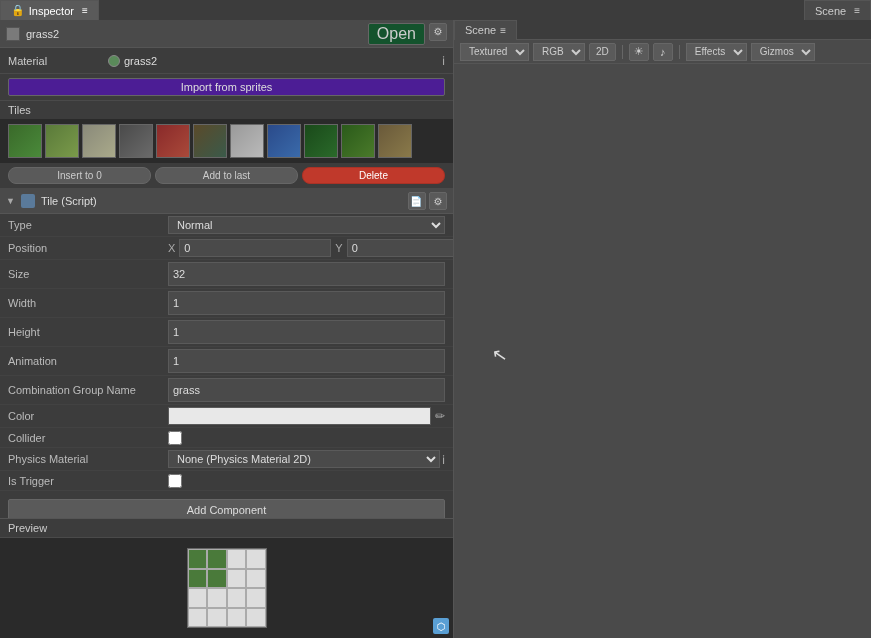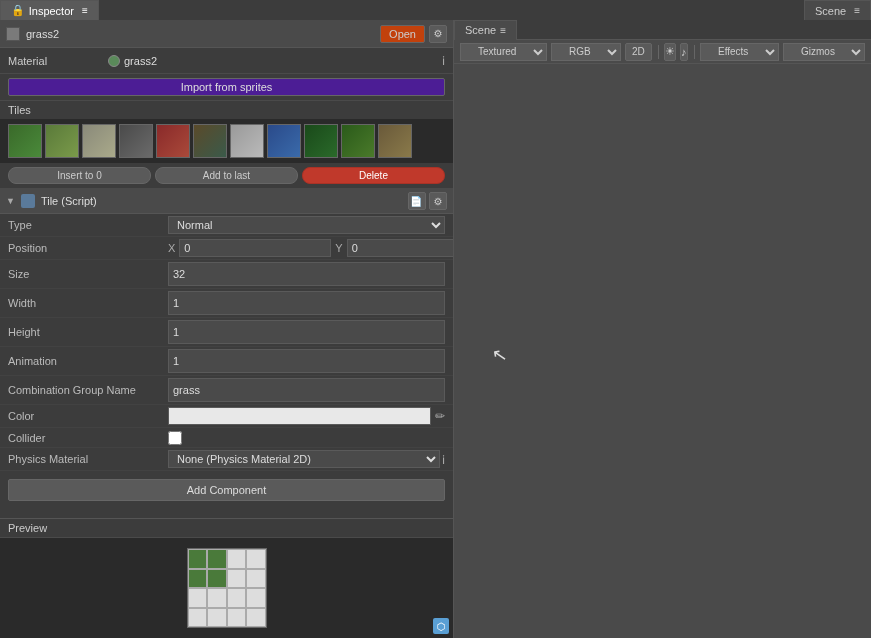--- a/index.html
+++ b/index.html
@@ -61,25 +61,25 @@
     .obj-name {
       flex: 1;
       font-size: 11px;
       color: #ddd;
     }
     .inspector-actions {
       display: flex;
       gap: 4px;
     }
     .btn-small {
-      background: #c2410c;
+      background: #14532d;
       border: 1px solid #666;
       color: #ccc;
       padding: 1px 8px;
-      font-size: 11px;
+      font-size: 16px;
       cursor: pointer;
       border-radius: 2px;
     }
     .icon-btn {
       background: #5a5a5a;
       border: 1px solid #666;
       color: #ccc;
       width: 18px;
       height: 18px;
       font-size: 10px;
@@ -441,21 +441,21 @@
       background: #4a4a4a;
       padding: 2px 6px;
       gap: 4px;
       border-bottom: 1px solid #555;
       height: 24px;
     }
     .toolbar-select {
       background: #5a5a5a;
       border: 1px solid #666;
       color: #ccc;
-      padding: 1px 13px;
+      padding: 1px 4px;
       font-size: 10px;
       height: 18px;
       cursor: pointer;
     }
     .toolbar-btn {
       background: #5a5a5a;
       border: 1px solid #666;
       color: #ccc;
       padding: 1px 6px;
       font-size: 10px;
@@ -673,20 +673,26 @@
         <div class="prop-row">
           <span class="prop-label">Physics Material</span>
           <div class="prop-value phys-select-wrap">
             <select class="phys-select">
               <option>None (Physics Material 2D)</option>
             </select>
             <span class="info-btn">ℹ</span>
           </div>
         </div>
 
+        <div class="prop-row">
+          <span class="prop-label">Is Trigger</span>
+          <div class="prop-value">
+            <input class="checkbox-input" type="checkbox" style="">
+          </div>
+        </div>
 
       </div>
 
       <div class="add-component-row">
         <button class="add-component-btn">Add Component</button>
       </div>
 
     </div>
 
     <div class="preview-section">

